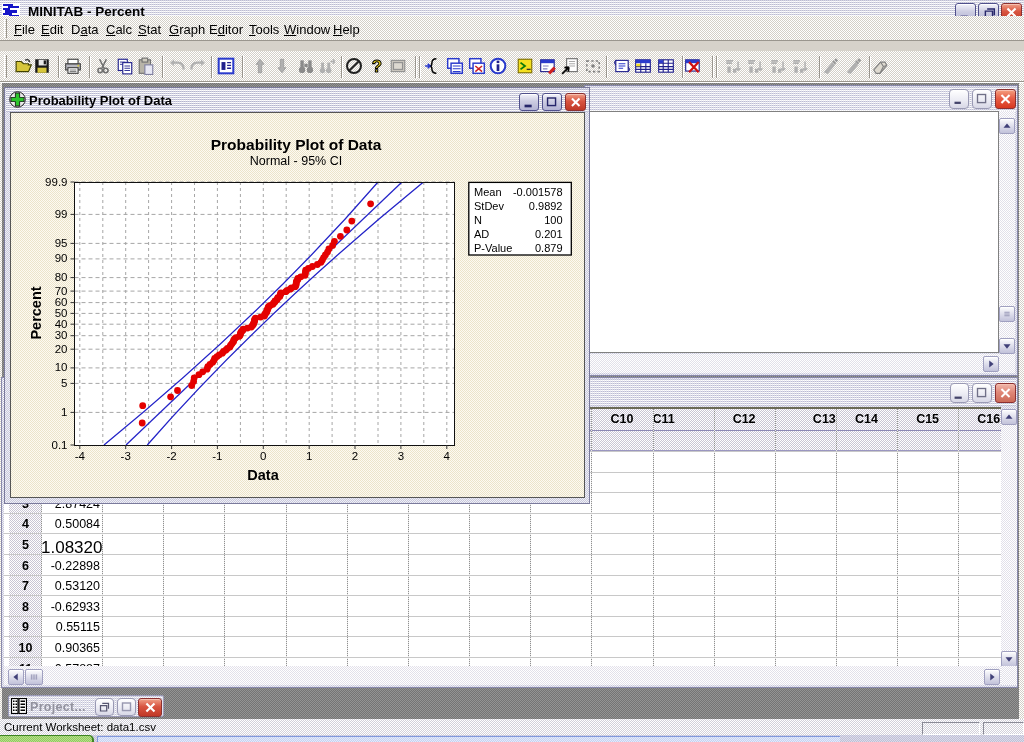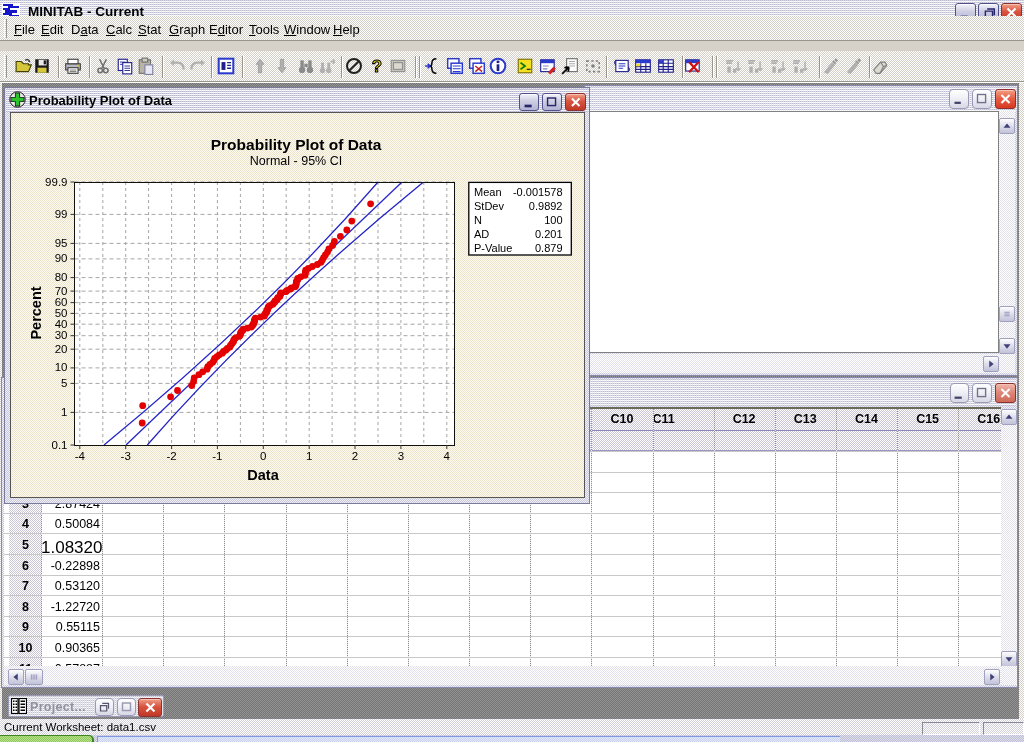--- a/index.html
+++ b/index.html
@@ -29,21 +29,21 @@
       <rect x="1" y="1" width="10" height="2"></rect>
         <rect x="6" y="3" width="11" height="2"></rect>
       <rect x="1" y="5" width="7" height="2"></rect>
         <rect x="3" y="7" width="12" height="3"></rect>
       <rect x="1" y="10" width="9" height="2"></rect>
         <rect x="7" y="12" width="10" height="2"></rect>
       <rect x="2" y="14" width="8" height="2"></rect>
         <rect x="5" y="16" width="12" height="1"></rect>
     </g>
   </svg>
-  <div class="abs" style="left:28px;top:4px;font-size:13.5px;font-weight:bold;color:#000">MINITAB - Current</div>
+  <div class="abs" style="left:28px;top:4px;font-size:13.5px;font-weight:bold;color:#000">MINITAB - Percent</div>
   <div class="xpbtn" style="left:955px;top:3px;width:21px;height:19px">
       <svg class="glyph" viewBox="0 0 21 19">
         <rect x="5" y="13" width="8" height="3" fill="#26266a"></rect>
       </svg>
     </div>
   <div class="xpbtn" style="left:978px;top:3px;width:21px;height:19px">
       <svg class="glyph" viewBox="0 0 21 19">
         <path d="M7 8 h8 v7 h-8 z M9 5.5 h8 v7" fill="none" stroke="#26266a" stroke-width="1.6"></path>
       </svg>
     </div>
@@ -354,21 +354,21 @@
         <div class="abs" style="left:159.3px;top:0;width:61px;text-align:center">C3</div>
         <div class="abs" style="left:220.4px;top:0;width:61px;text-align:center">C4</div>
         <div class="abs" style="left:281.6px;top:0;width:61px;text-align:center">C5</div>
         <div class="abs" style="left:342.8px;top:0;width:61px;text-align:center">C6</div>
         <div class="abs" style="left:403.9px;top:0;width:61px;text-align:center">C7</div>
         <div class="abs" style="left:465.1px;top:0;width:61px;text-align:center">C8</div>
         <div class="abs" style="left:526.2px;top:0;width:61px;text-align:center">C9</div>
         <div class="abs" style="left:587.4px;top:0;width:61px;text-align:center">C10</div>
         <div class="abs" style="left:648.5px;top:0;width:61px;">C11</div>
         <div class="abs" style="left:709.6px;top:0;width:61px;text-align:center">C12</div>
-        <div class="abs" style="left:770.8px;top:0;width:61px;text-align:center">C13</div>
+        <div class="abs" style="left:770.8px;top:0;width:61px;text-align:right">C13</div>
         <div class="abs" style="left:831.9px;top:0;width:61px;text-align:center">C14</div>
         <div class="abs" style="left:893.1px;top:0;width:61px;text-align:center">C15</div>
         <div class="abs" style="left:954.2px;top:0;width:61px;text-align:center">C16</div>
       </div>
 
     <div class="abs dither-hd" id="rownums" style="left:5px;top:42px;width:33px;height:220px;font-weight:bold;font-size:12.5px">
         <div class="abs" style="left:0;top:45.7px;width:33px;text-align:center">3</div>
         <div class="abs" style="left:0;top:66.3px;width:33px;text-align:center">4</div>
         <div class="abs" style="left:0;top:86.9px;width:33px;text-align:center">5</div>
         <div class="abs" style="left:0;top:107.5px;width:33px;text-align:center">6</div>
@@ -405,21 +405,21 @@
         <div class="abs" style="left:0;top:123.6px;width:997px;height:1px;background:#c8c8c8"></div>
         <div class="abs" style="left:0;top:144.2px;width:997px;height:1px;background:#c8c8c8"></div>
         <div class="abs" style="left:0;top:164.8px;width:997px;height:1px;background:#c8c8c8"></div>
         <div class="abs" style="left:0;top:185.4px;width:997px;height:1px;background:#c8c8c8"></div>
         <div class="abs" style="left:0;top:206.0px;width:997px;height:1px;background:#c8c8c8"></div>
         <div class="abs" style="left:37px;top:45.7px;width:59px;text-align:right;font-size:12.5px">2.87424</div>
         <div class="abs" style="left:37px;top:66.3px;width:59px;text-align:right;font-size:12.5px">0.50084</div>
         <div class="abs" style="left:37px;top:86.9px;width:59px;text-align:left;font-size:17px">1.08320</div>
         <div class="abs" style="left:37px;top:107.5px;width:59px;text-align:right;font-size:12.5px">-0.22898</div>
         <div class="abs" style="left:37px;top:128.1px;width:59px;text-align:right;font-size:12.5px">0.53120</div>
-        <div class="abs" style="left:37px;top:148.7px;width:59px;text-align:right;font-size:12.5px">-1.22720</div>
+        <div class="abs" style="left:37px;top:148.7px;width:59px;text-align:right;font-size:12.5px">-0.62933</div>
         <div class="abs" style="left:37px;top:169.3px;width:59px;text-align:right;font-size:12.5px">0.55115</div>
         <div class="abs" style="left:37px;top:189.9px;width:59px;text-align:right;font-size:12.5px">0.90365</div>
         <div class="abs" style="left:37px;top:210.5px;width:59px;text-align:right;font-size:12.5px">-0.57887</div>
       </div>
   </div>
 
   <div class="abs dither-sc" style="left:999px;top:31px;width:16px;height:258px"></div>
   <div class="sbtn" style="left:999px;top:31px;width:16px;height:16px">
       <svg class="glyph" viewBox="0 0 16 16">
         <path d="M8 5 L12 10 L4 10 z" fill="#404078"></path>

